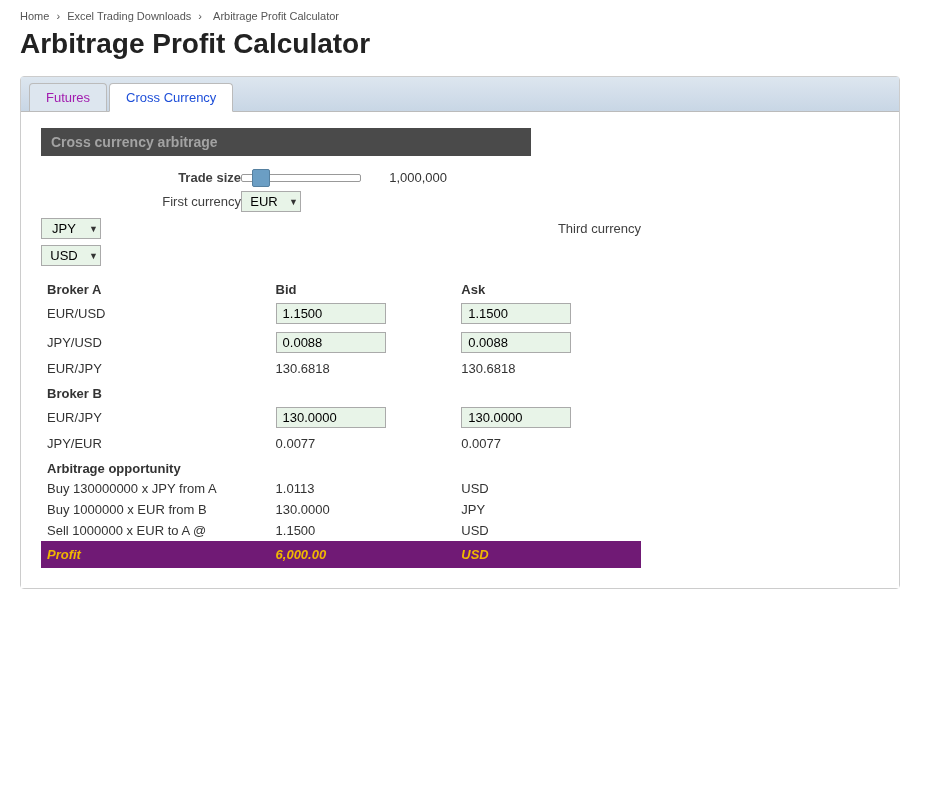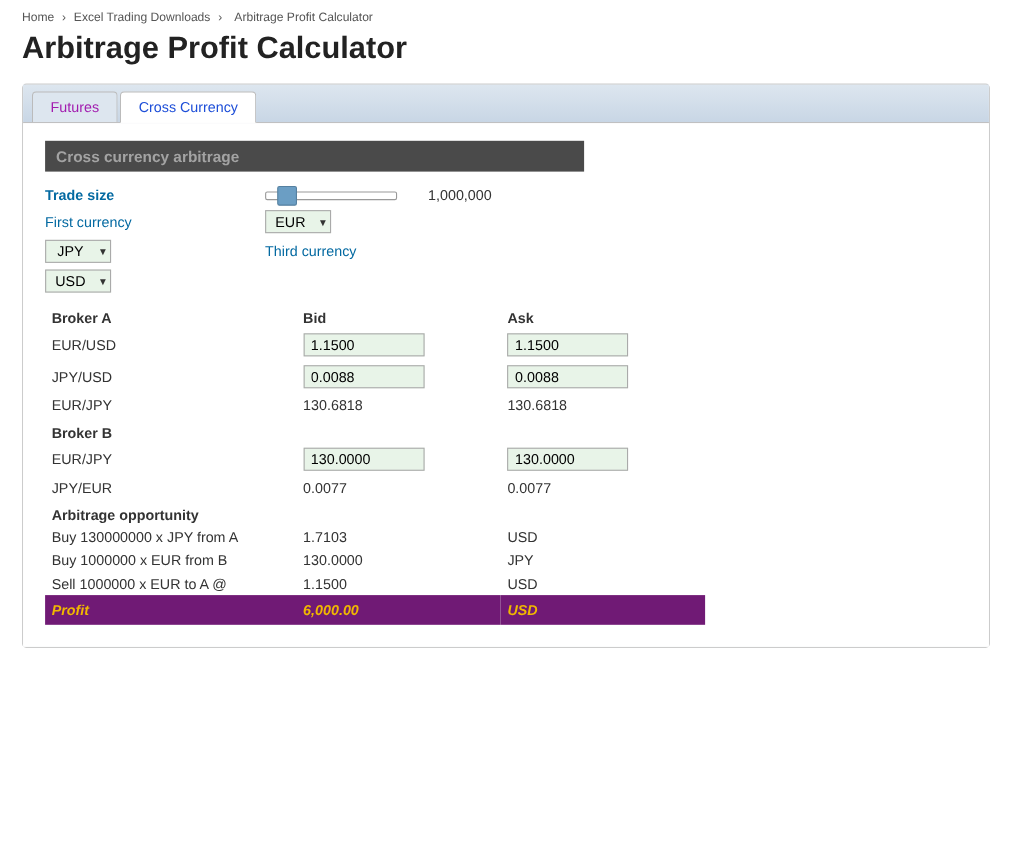--- a/index.html
+++ b/index.html
@@ -68,21 +68,22 @@
     }
     .form-grid {
       display: grid;
       grid-template-columns: 200px auto;
       row-gap: 6px;
       align-items: center;
       max-width: 600px;
     }
     .field-label {
       font-size: 13px;
-      color: #0369a1;
+      color: #404040;
+      text-align: right;
     }
     .field-label.bold { font-weight: bold; }
     .field-value {
       display: flex;
       align-items: center;
       gap: 6px;
     }
     .slider-container {
       display: flex;
       align-items: center;
@@ -304,21 +305,21 @@
             <td class="col-bid right-align">0.0077</td>
             <td class="col-ask right-align">0.0077</td>
           </tr>
 
           <tr class="header-row">
             <td colspan="3" class="bold-label">Arbitrage opportunity</td>
           </tr>
 
           <tr class="arb-row">
             <td>Buy 130000000 x JPY from A</td>
-            <td>1.7103</td>
+            <td>1.0113</td>
             <td>USD</td>
           </tr>
 
           <tr class="arb-row">
             <td>Buy 1000000 x EUR from B</td>
             <td>130.0000</td>
             <td>JPY</td>
           </tr>
 
           <tr class="arb-row">

